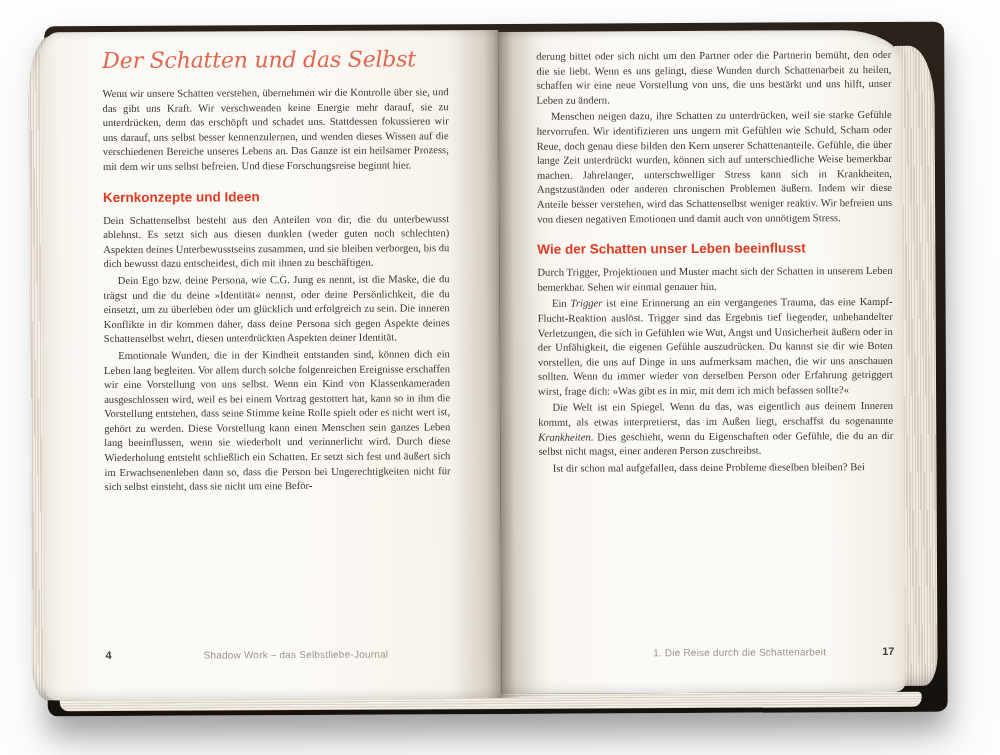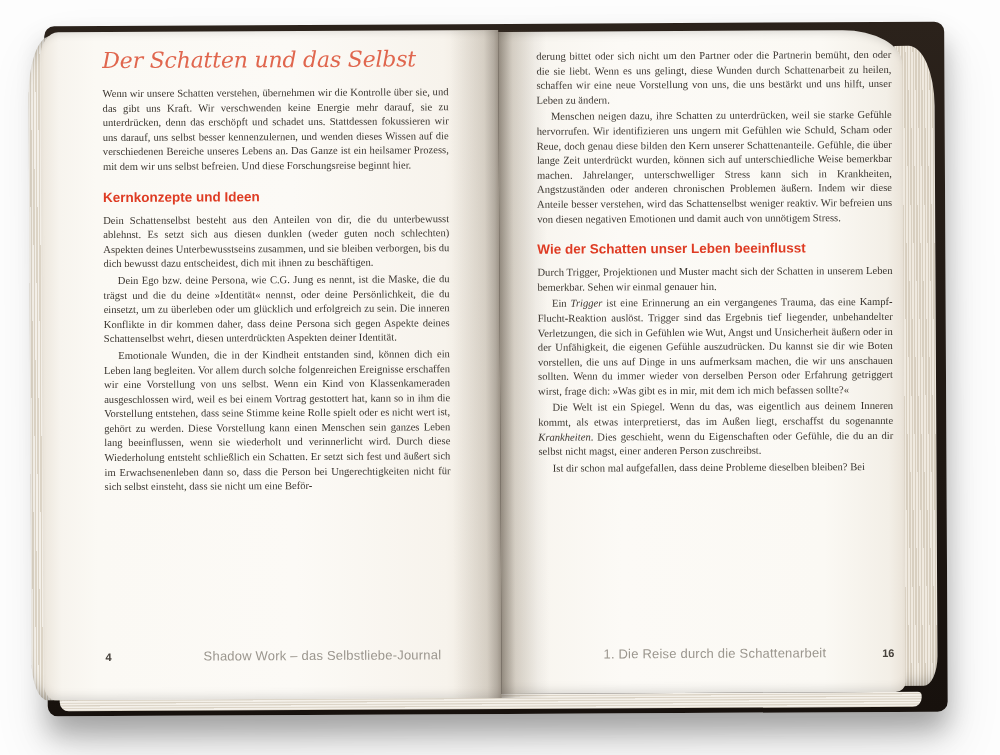--- a/index.html
+++ b/index.html
@@ -50,21 +50,21 @@
   .text-col p.lead{margin-bottom:12px;}
   .indent{text-indent:1.35em;}
   em{}
 
   
   .footer{position:absolute;top:647px;display:flex;align-items:baseline;
          font-family:"Liberation Sans",sans-serif;}
   .footer-left{left:104px;width:346px;}
   .footer-right{left:538px;width:355px;justify-content:flex-end;}
   .page-num{font-weight:700;font-size:11px;color:#46413b;}
-  .running{font-size:13px;color:#9b968e;letter-spacing:.2px;}
+  .running{font-size:10px;color:#9b968e;letter-spacing:.2px;}
   .footer-left .running{margin-left:92px;}
   .footer-right .running{margin-right:56px;}
 </style>
 </head>
 <body>
 
 <div class="scene">
   <div class="book">
 
     <div class="cover"></div>
@@ -98,17 +98,17 @@
       </p>
       <p class="indent">Ist dir schon mal aufgefallen, dass deine Probleme dieselben bleiben? Bei</p>
     </div>
 
     <div class="footer footer-left">
       <span class="page-num">4</span>
       <span class="running">Shadow Work – das Selbstliebe-Journal</span>
     </div>
     <div class="footer footer-right">
       <span class="running">1. Die Reise durch die Schattenarbeit</span>
-      <span class="page-num">16</span>
+      <span class="page-num">17</span>
     </div>
 
   </div>
 </div>
 
 </body></html>

